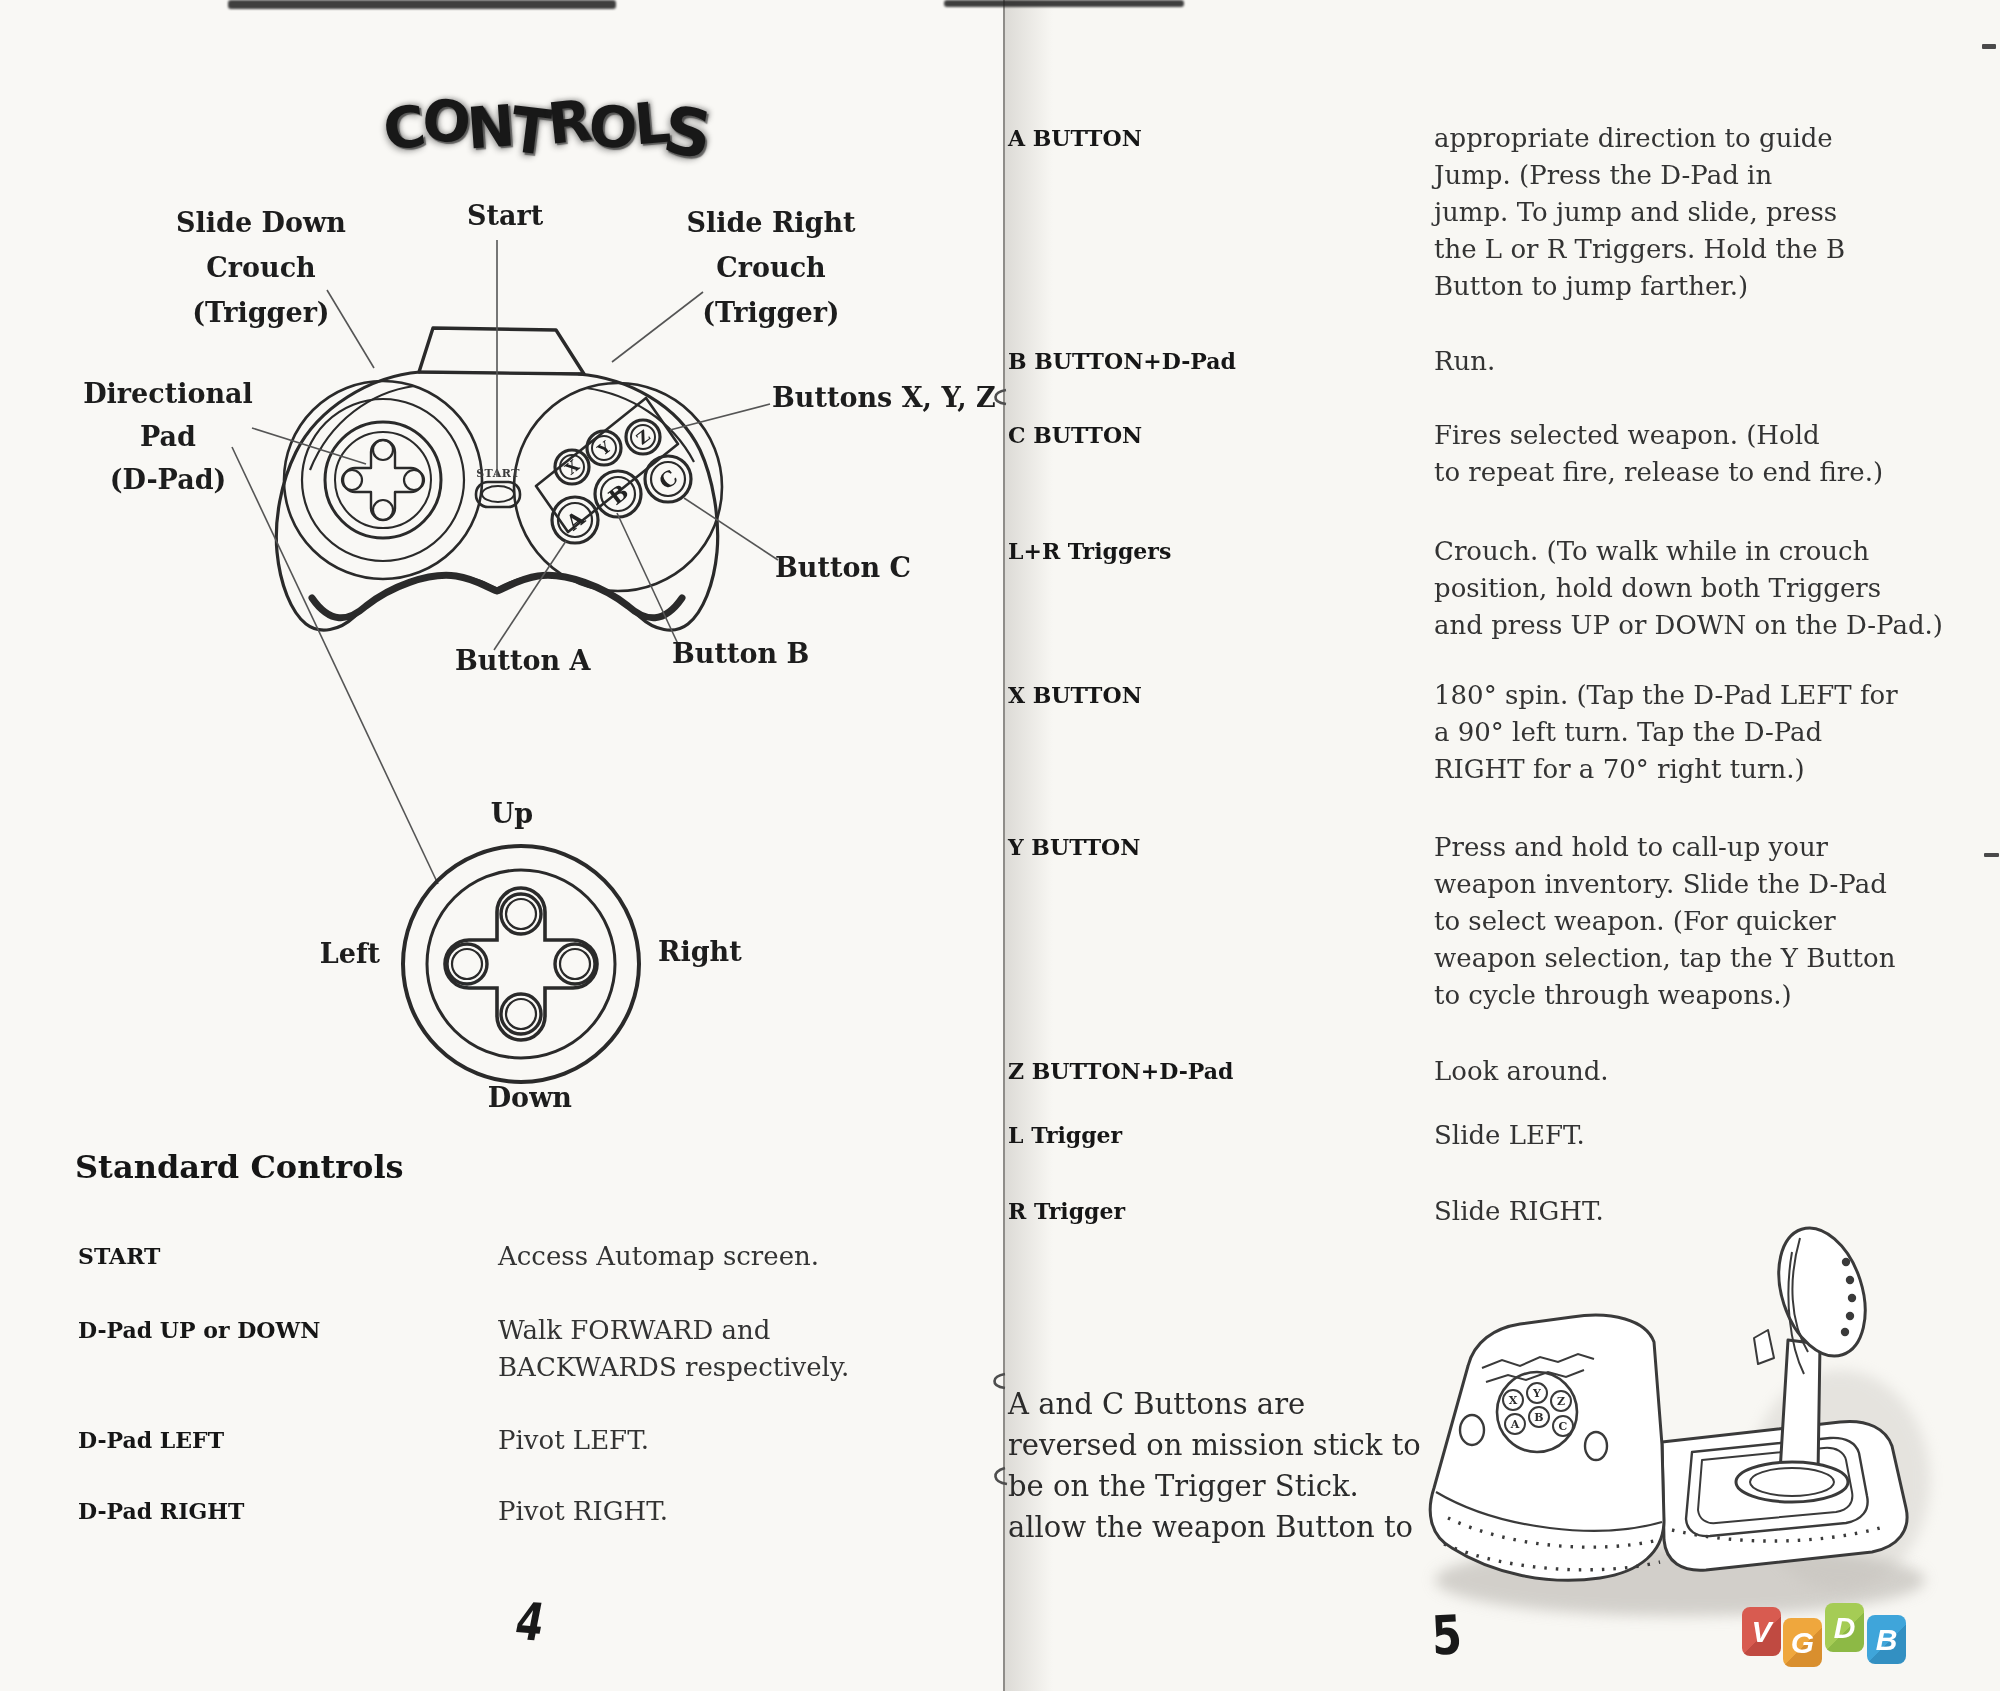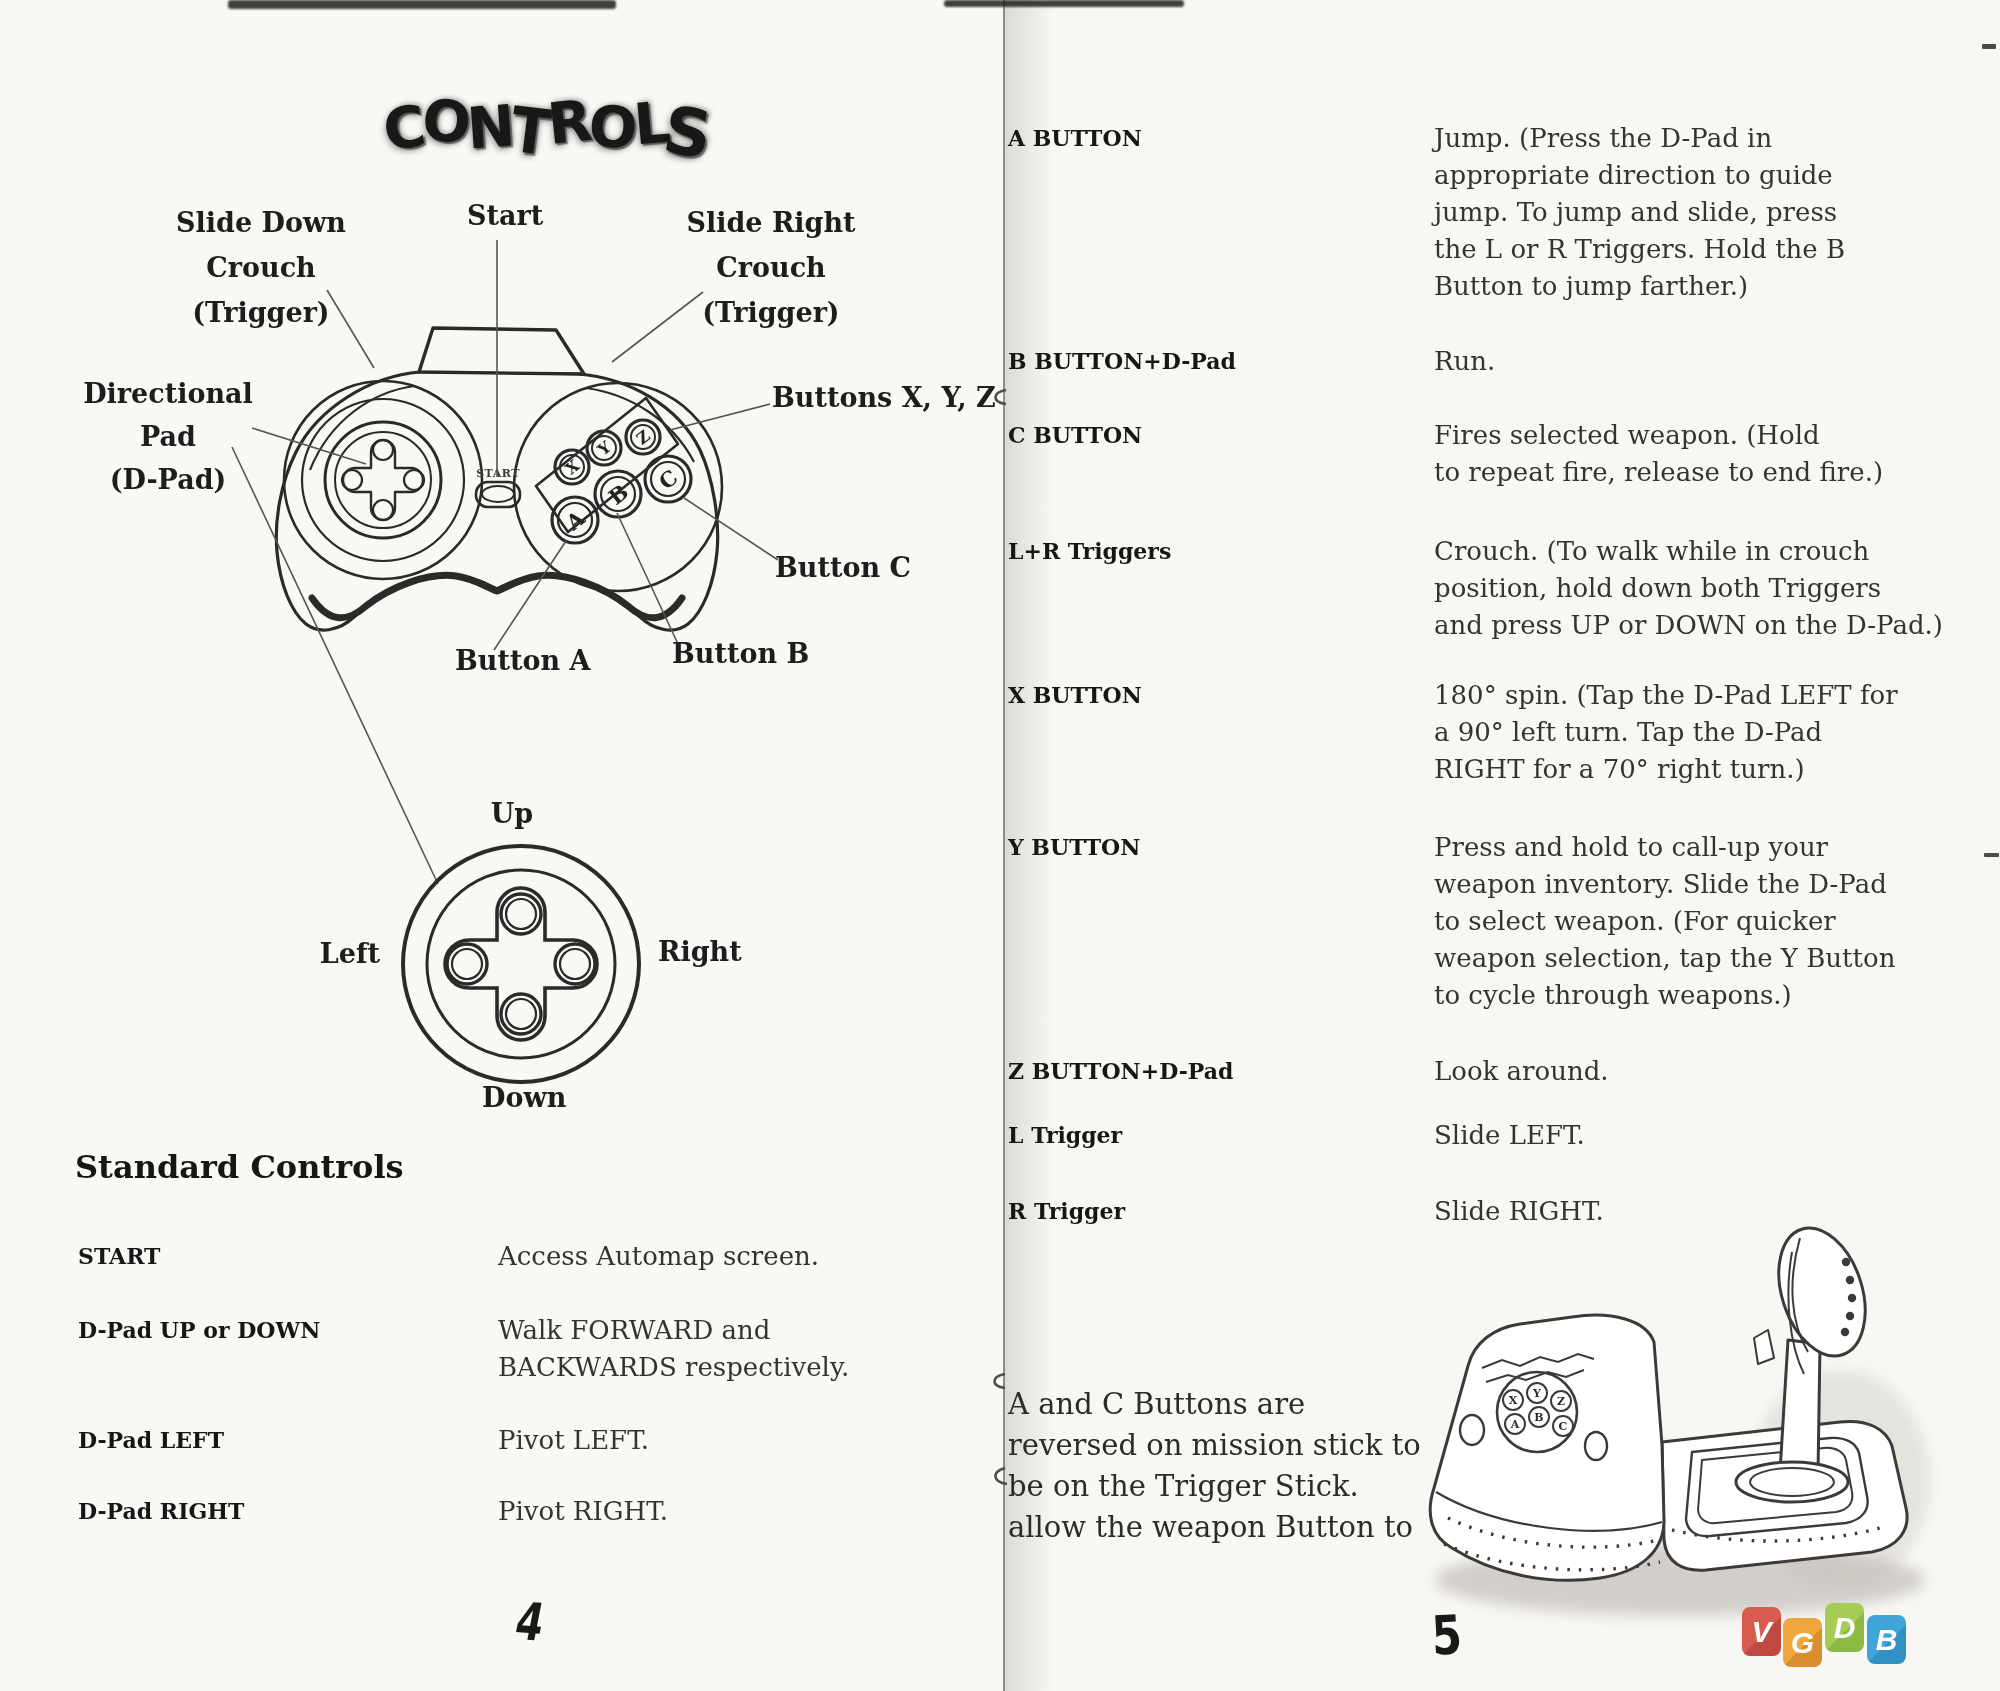--- a/index.html
+++ b/index.html
@@ -222,21 +222,21 @@
     <div>(D-Pad)</div>
   </div>
   <div class="abs lab-single" style="left:772px;top:382px;">Buttons X, Y, Z</div>
   <div class="abs lab-single" style="left:775px;top:552px;">Button C</div>
   <div class="abs lab-single" style="left:455px;top:645px;">Button A</div>
   <div class="abs lab-single" style="left:672px;top:638px;">Button B</div>
 
   <div class="abs lab-single" style="left:472px;top:798px;width:80px;text-align:center;">Up</div>
   <div class="abs lab-single" style="left:300px;top:938px;width:80px;text-align:right;">Left</div>
   <div class="abs lab-single" style="left:658px;top:936px;">Right</div>
-  <div class="abs lab-single" style="left:482px;top:1082px;width:90px;text-align:left;">Down</div>
+  <div class="abs lab-single" style="left:482px;top:1082px;width:90px;text-align:right;">Down</div>
 
   <div class="abs sec-head" style="left:75px;top:1148px;">Standard Controls</div>
 
   <div id="std-rows">
       <div class="abs key" style="left: 78px; top: 1238px;">START</div>
       <div class="abs desc" style="left: 498px; top: 1238px;">
         <div>Access Automap screen.</div>
       </div>
       <div class="abs key" style="left: 78px; top: 1312px;">D-Pad UP or DOWN</div>
       <div class="abs desc" style="left: 498px; top: 1312px;">
@@ -251,22 +251,22 @@
       <div class="abs desc" style="left: 498px; top: 1493px;">
         <div>Pivot RIGHT.</div>
       </div>
     </div>
 
   <div class="abs pagenum" id="pagenum-4">4</div>
 
   <div id="right-rows">
       <div class="abs key" style="left: 1008px; top: 120px;">A BUTTON</div>
       <div class="abs desc" style="left: 1434px; top: 120px;">
+        <div>appropriate direction to guide</div>
         <div>Jump. (Press the D-Pad in</div>
-        <div>appropriate direction to guide</div>
         <div>jump. To jump and slide, press</div>
         <div>the L or R Triggers. Hold the B</div>
         <div>Button to jump farther.)</div>
       </div>
       <div class="abs key" style="left: 1008px; top: 343px;">B BUTTON+D-Pad</div>
       <div class="abs desc" style="left: 1434px; top: 343px;">
         <div>Run.</div>
       </div>
       <div class="abs key" style="left: 1008px; top: 417px;">C BUTTON</div>
       <div class="abs desc" style="left: 1434px; top: 417px;">

